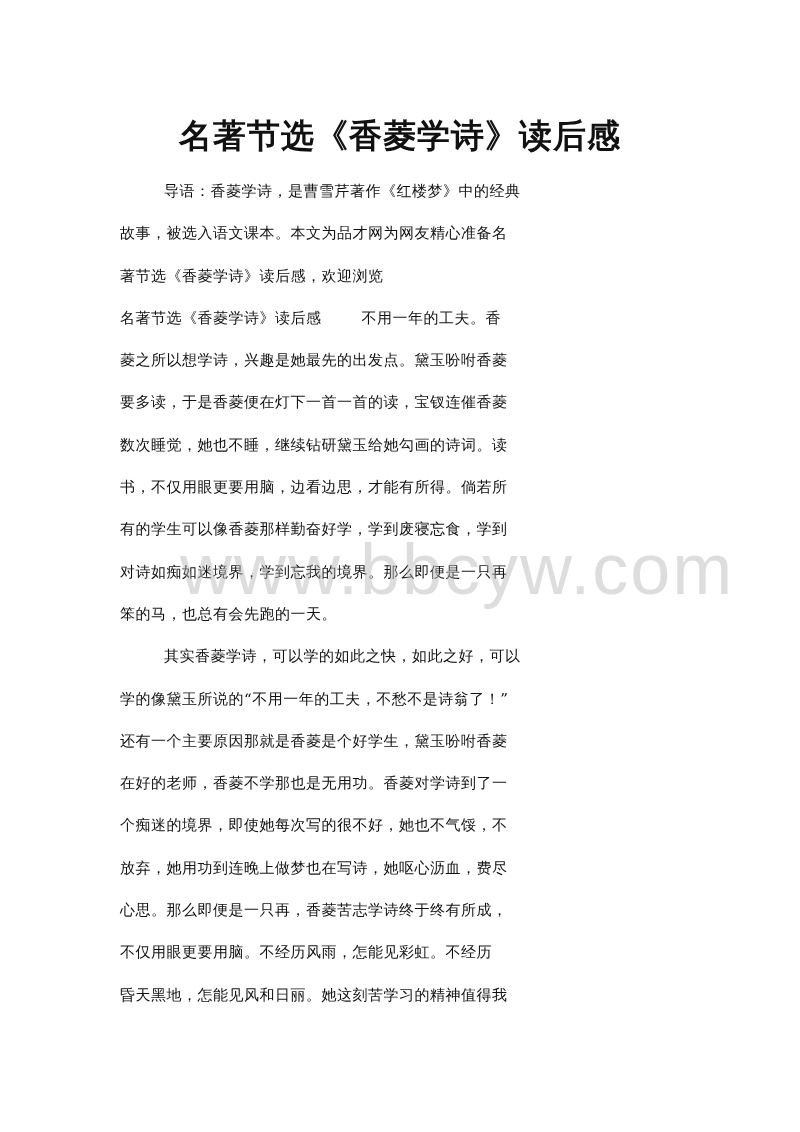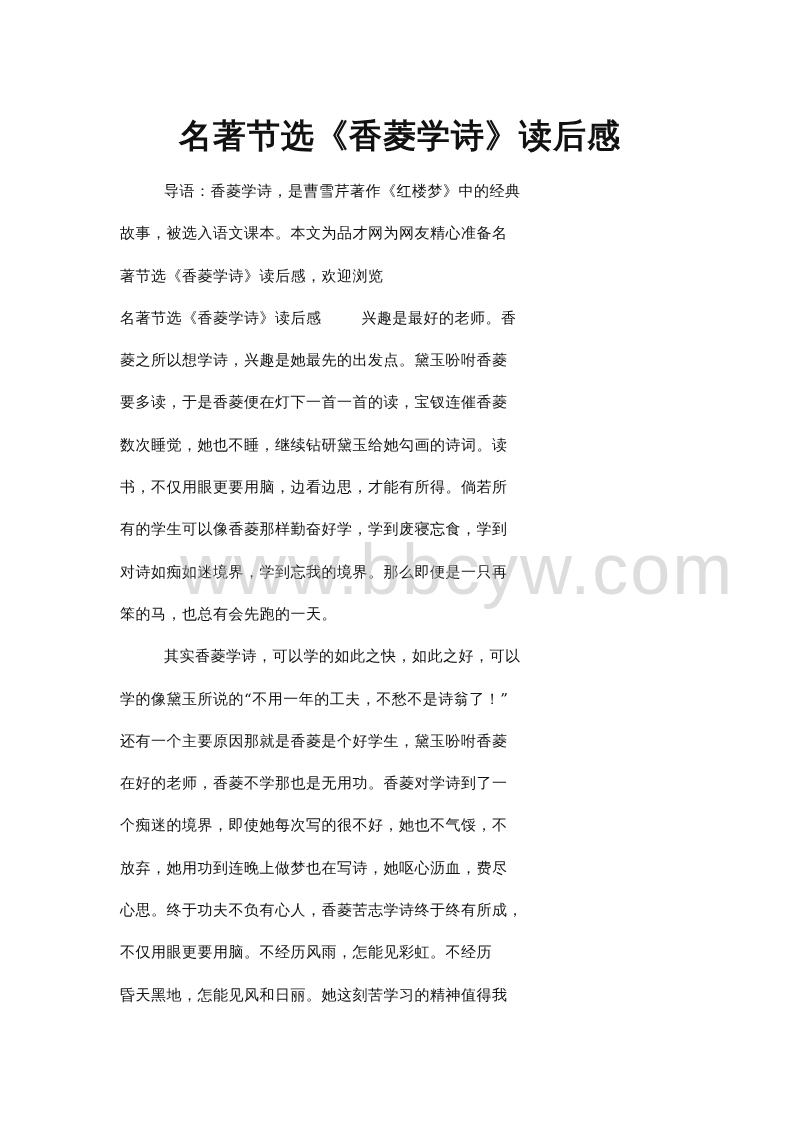--- a/index.html
+++ b/index.html
@@ -66,35 +66,35 @@
 <div class="page">
   <div class="title">名著节选《香菱学诗》读后感</div>
 
   <div class="body-text">
 
     <div class="line indent">导语：香菱学诗，是曹雪芹著作《红楼梦》中的经典</div>
     <div class="line">故事，被选入语文课本。本文为品才网为网友精心准备名</div>
     <div class="line">著节选《香菱学诗》读后感，欢迎浏览</div>
 
     <div class="line">
-      <span>名著节选《香菱学诗》读后感</span><span class="gap"></span><span>兴趣是最好的老师。香</span>
+      <span>名著节选《香菱学诗》读后感</span><span class="gap"></span><span>不用一年的工夫。香</span>
     </div>
     <div class="line">菱之所以想学诗，兴趣是她最先的出发点。黛玉吩咐香菱</div>
     <div class="line">要多读，于是香菱便在灯下一首一首的读，宝钗连催香菱</div>
     <div class="line">数次睡觉，她也不睡，继续钻研黛玉给她勾画的诗词。读</div>
     <div class="line">书，不仅用眼更要用脑，边看边思，才能有所得。倘若所</div>
     <div class="line">有的学生可以像香菱那样勤奋好学，学到废寝忘食，学到</div>
     <div class="line">对诗如痴如迷境界，学到忘我的境界。那么即便是一只再</div>
     <div class="line">笨的马，也总有会先跑的一天。</div>
 
     <div class="line indent">其实香菱学诗，可以学的如此之快，如此之好，可以</div>
     <div class="line">学的像黛玉所说的“不用一年的工夫，不愁不是诗翁了！”</div>
     <div class="line">还有一个主要原因那就是香菱是个好学生，黛玉吩咐香菱</div>
     <div class="line">在好的老师，香菱不学那也是无用功。香菱对学诗到了一</div>
     <div class="line">个痴迷的境界，即使她每次写的很不好，她也不气馁，不</div>
     <div class="line">放弃，她用功到连晚上做梦也在写诗，她呕心沥血，费尽</div>
-    <div class="line">心思。终于功夫不负有心人，香菱苦志学诗终于终有所成，</div>
+    <div class="line">心思。那么即便是一只再，香菱苦志学诗终于终有所成，</div>
     <div class="line">不仅用眼更要用脑。不经历风雨，怎能见彩虹。不经历</div>
     <div class="line">昏天黑地，怎能见风和日丽。她这刻苦学习的精神值得我</div>
   </div>
 
   <div class="watermark">www.bbcyw.com</div>
 </div>
 
 </body></html>

